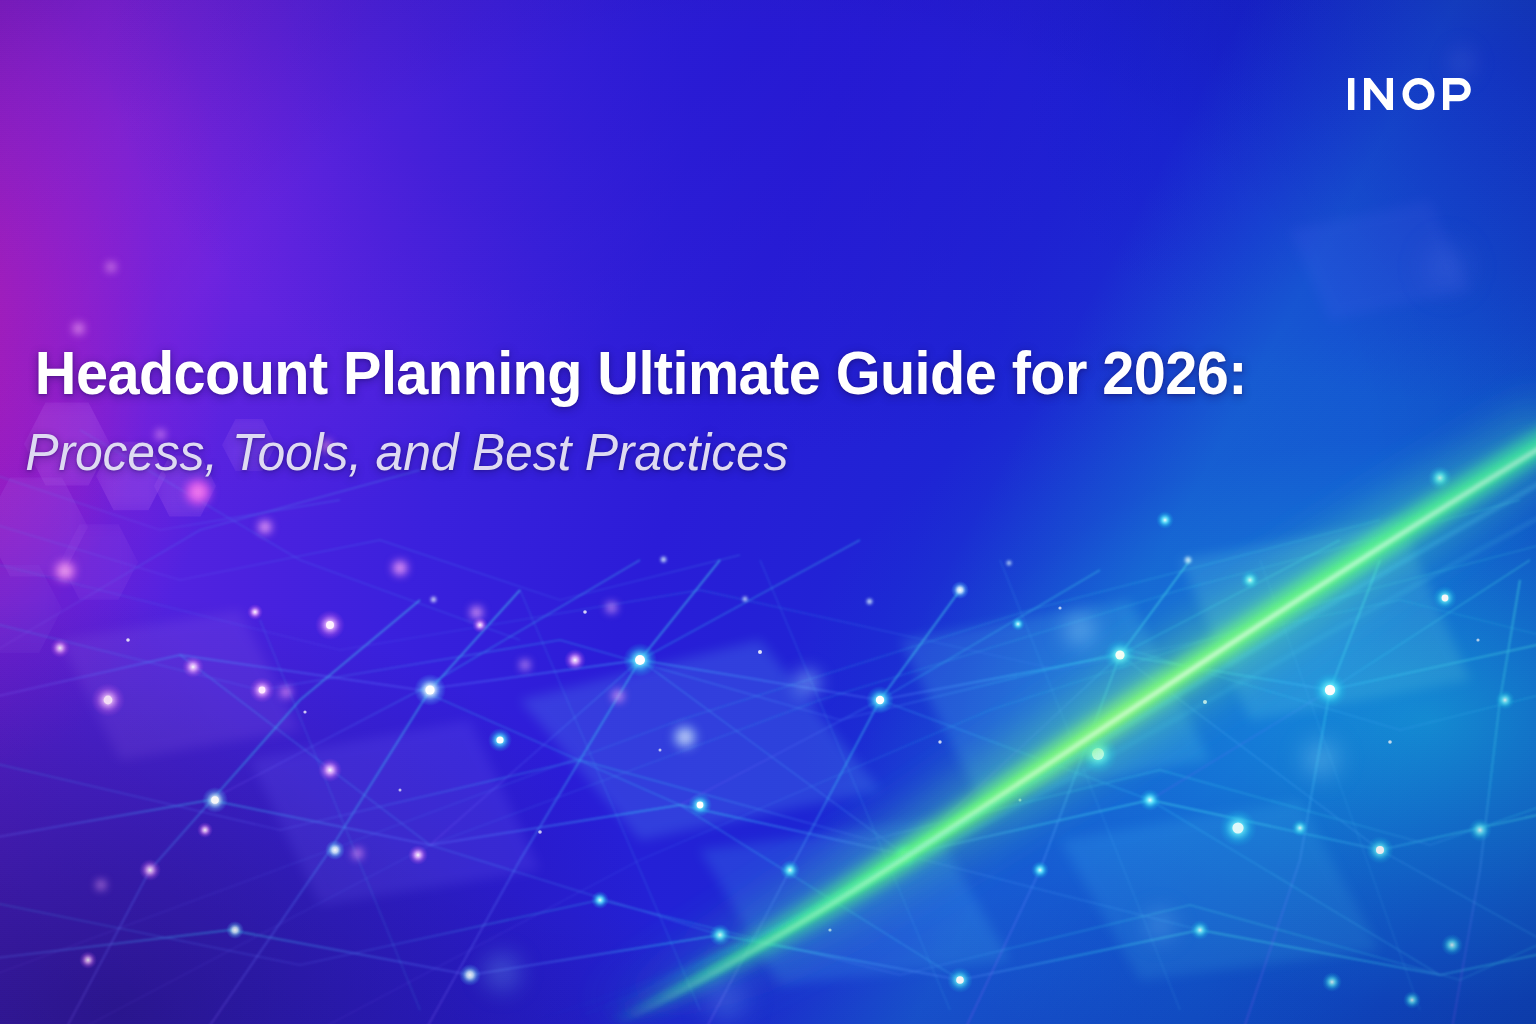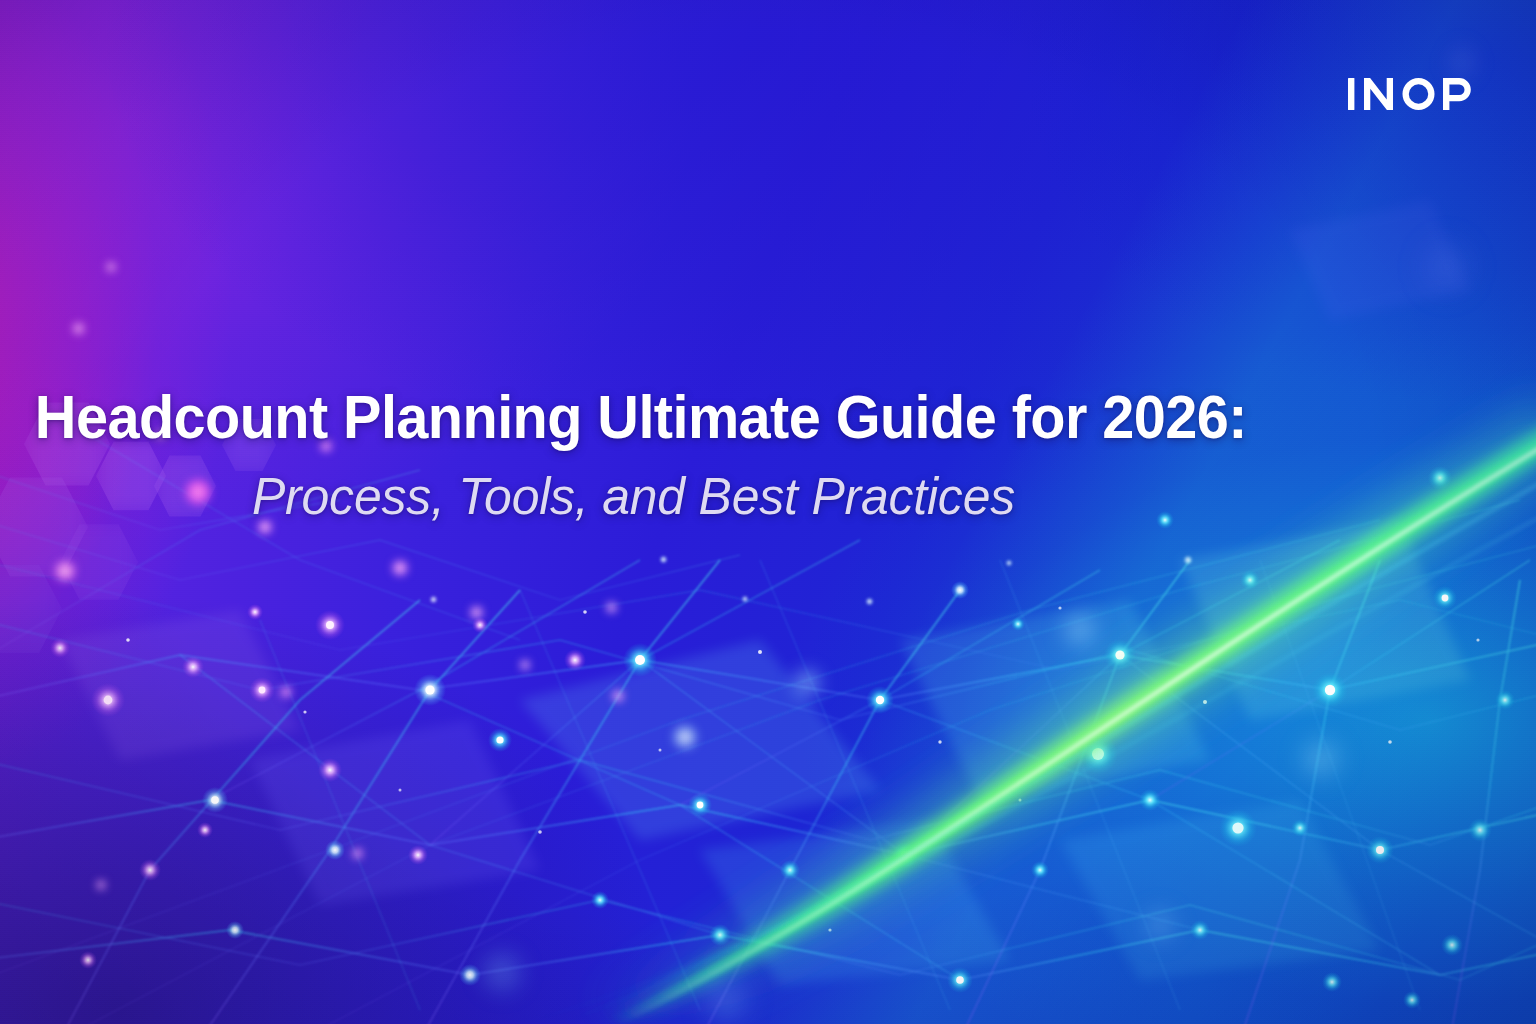--- a/index.html
+++ b/index.html
@@ -158,23 +158,21 @@
     clip-path: polygon(25% 5%, 75% 5%, 100% 50%, 75% 95%, 25% 95%, 0% 50%);
     filter: blur(9px);
   }
 
   
   .headline-block {
     position: absolute;
     left: 0;
     top: 338px;
     width: 1267px;
-    text-align: center;
     pointer-events: none;
-    margin-top: 44px;
   }
 
   .headline {
     margin: 0;
     font-family: "Liberation Sans", sans-serif;
     font-weight: 700;
     font-size: 61px;
     line-height: 70px;
     letter-spacing: -0.6px;
     color: #ffffff;

